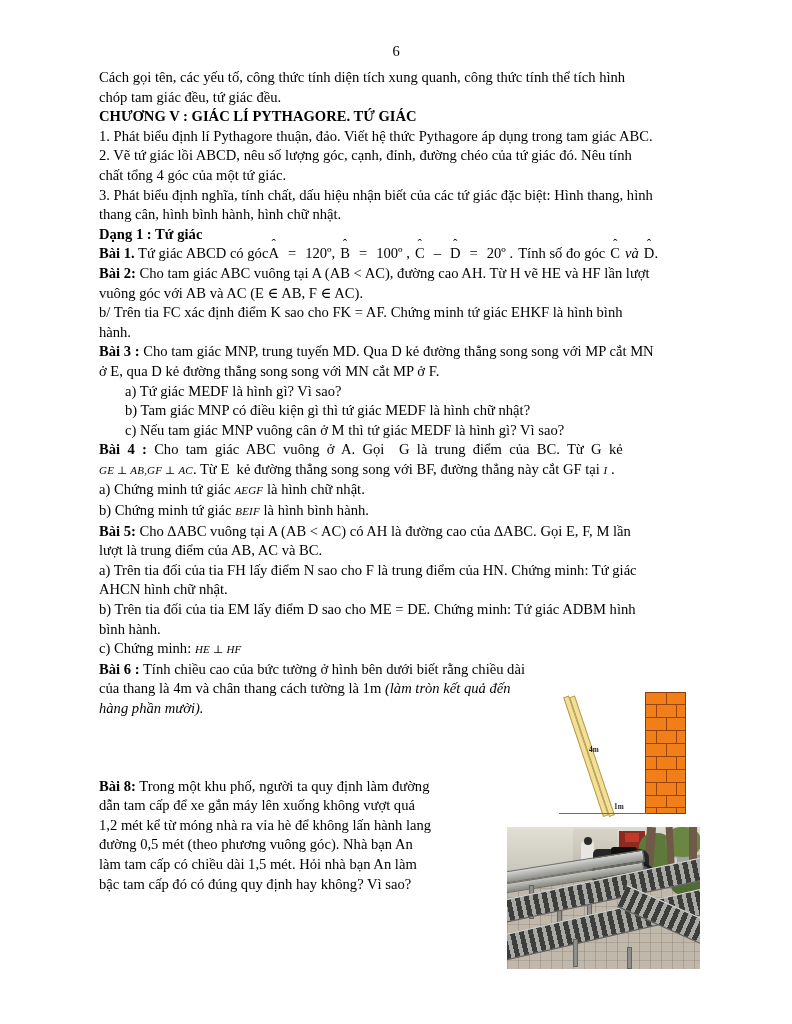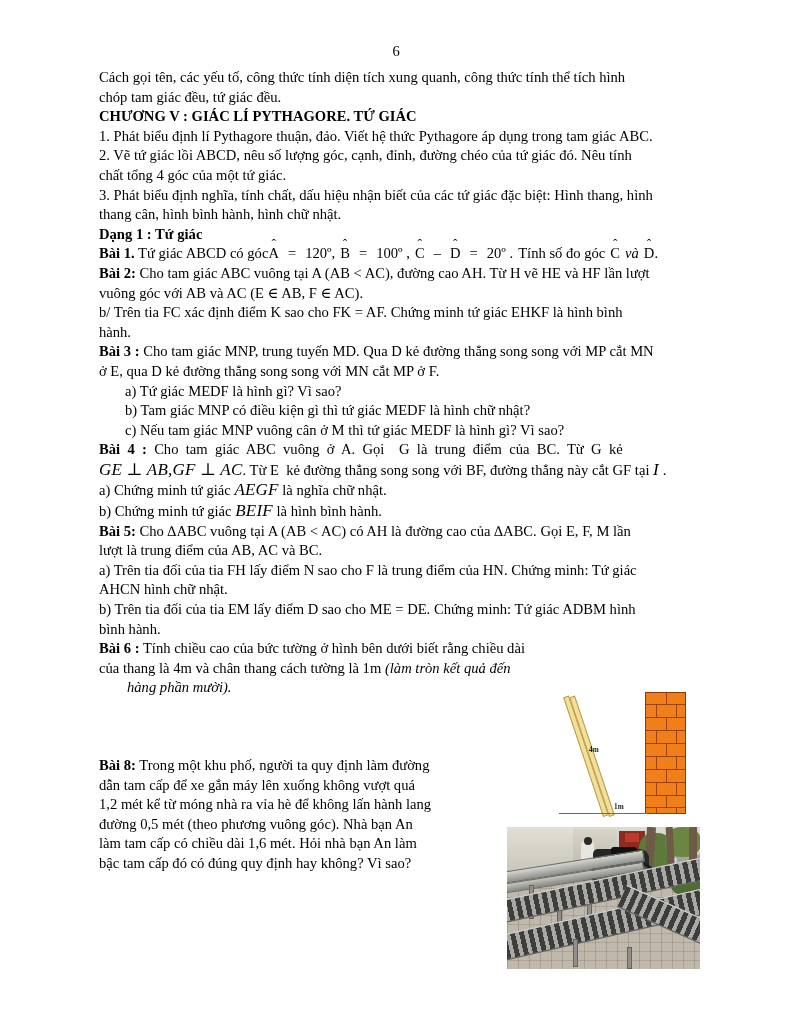--- a/index.html
+++ b/index.html
@@ -40,21 +40,21 @@
   .ln {
     font-size: 14.6px;
     line-height: 19.6px;
     text-align: justify;
     text-justify: inter-word;
     white-space: pre-wrap;
     margin: 0;
   }
   .b { font-weight: bold; }
   .it { font-style: italic; }
-  .mathit { font-style: italic; font-size: 17px; letter-spacing: .2px;}
+  .mathit { font-style: italic; font-size: 11px; letter-spacing: .2px;}
   .indent-1 { text-indent: 0; padding-left: 26px; }
   .nojust { text-align: left; }
   .hat {
     position: relative;
     display: inline-block;
     padding-top: 0px;
   }
   .hat > .hatmark {
     position: absolute;
     left: 50%;
@@ -312,42 +312,43 @@
     <p class="ln nojust">hành.</p>
 
     <p class="ln"><span class="b">Bài 3 :</span><span> Cho tam giác MNP, trung tuyến MD. Qua D kẻ đường thẳng song song với MP cắt MN</span></p>
     <p class="ln nojust">ở E, qua D kẻ đường thẳng song song với MN cắt MP ở F.</p>
     <p class="ln nojust indent-1">a) Tứ giác MEDF là hình gì? Vì sao?</p>
     <p class="ln nojust indent-1">b) Tam giác MNP có điều kiện gì thì tứ giác MEDF là hình chữ nhật?</p>
     <p class="ln nojust indent-1">c) Nếu tam giác MNP vuông cân ở M thì tứ giác MEDF là hình gì? Vì sao?</p>
 
     <p class="ln"><span class="b">Bài  4  :</span><span>  Cho  tam  giác  ABC  vuông  ở  A.  Gọi    G  là  trung  điểm  của  BC.  Từ  G  kẻ</span></p>
     <p class="ln nojust"><span class="mathit">GE ⊥ AB,GF ⊥ AC</span><span>. Từ E  kẻ đường thẳng song song với BF, đường thẳng này cắt GF tại </span><span class="mathit">I</span><span> .</span></p>
-    <p class="ln nojust"><span>a) Chứng minh tứ giác </span><span class="mathit">AEGF</span><span> là nghĩa chữ nhật.</span></p>
+    <p class="ln nojust"><span>a) Chứng minh tứ giác </span><span class="mathit">AEGF</span><span> là hình chữ nhật.</span></p>
     <p class="ln nojust"><span>b) Chứng minh tứ giác </span><span class="mathit">BEIF</span><span> là hình bình hành.</span></p>
 
     <p class="ln"><span class="b">Bài 5:</span><span> Cho ∆ABC vuông tại A (AB &lt; AC) có AH là đường cao của ∆ABC. Gọi E, F, M lần</span></p>
     <p class="ln nojust">lượt là trung điểm của AB, AC và BC.</p>
     <p class="ln">a) Trên tia đối của tia FH lấy điểm N sao cho F là trung điểm của HN. Chứng minh: Tứ giác</p>
     <p class="ln nojust">AHCN hình chữ nhật.</p>
     <p class="ln">b) Trên tia đối của tia EM lấy điểm D sao cho ME = DE. Chứng minh: Tứ giác ADBM hình</p>
     <p class="ln nojust">bình hành.</p>
+    <p class="ln nojust"><span>c) Chứng minh: </span><span class="mathit">HE ⊥ HF</span></p>
 
 
     <p class="ln nojust" style="width:432px;"><span class="b">Bài 6 :</span><span> Tính chiều cao của bức tường ở hình bên dưới biết rằng chiều dài</span></p>
     <p class="ln" style="width:432px;"><span>của thang là 4m và chân thang cách tường là 1m </span><span class="it">(làm tròn kết quả đến</span></p>
-    <p class="ln nojust it" style="width:432px;margin-left:28px;">hàng phần mười).</p>
+    <p class="ln nojust it" style="width:432px;">hàng phần mười).</p>
 
     <div style="height:58px;"></div>
 
     <p class="ln" style="width:394px;"><span class="b">Bài 8:</span><span> Trong một khu phố, người ta quy định làm đường</span></p>
     <p class="ln" style="width:394px;">dẫn tam cấp để xe gắn máy lên xuống không vượt quá</p>
     <p class="ln" style="width:394px;">1,2 mét kể từ móng nhà ra vỉa hè để không lấn hành lang</p>
     <p class="ln" style="width:394px;">đường 0,5 mét (theo phương vuông góc). Nhà bạn An</p>
-    <p class="ln" style="width:394px;">làm tam cấp có chiều dài 1,6 mét. Hỏi nhà bạn An làm</p>
+    <p class="ln" style="width:394px;">làm tam cấp có chiều dài 1,5 mét. Hỏi nhà bạn An làm</p>
     <p class="ln nojust" style="width:394px;">bậc tam cấp đó có đúng quy định hay không? Vì sao?</p>
 
   </div>
 
   <div class="fig-ladder">
     <div class="wall">
       <div class="row" style="top:11px;"></div>
       <div class="row" style="top:24px;"></div>
       <div class="row" style="top:37px;"></div>
       <div class="row" style="top:50px;"></div>

